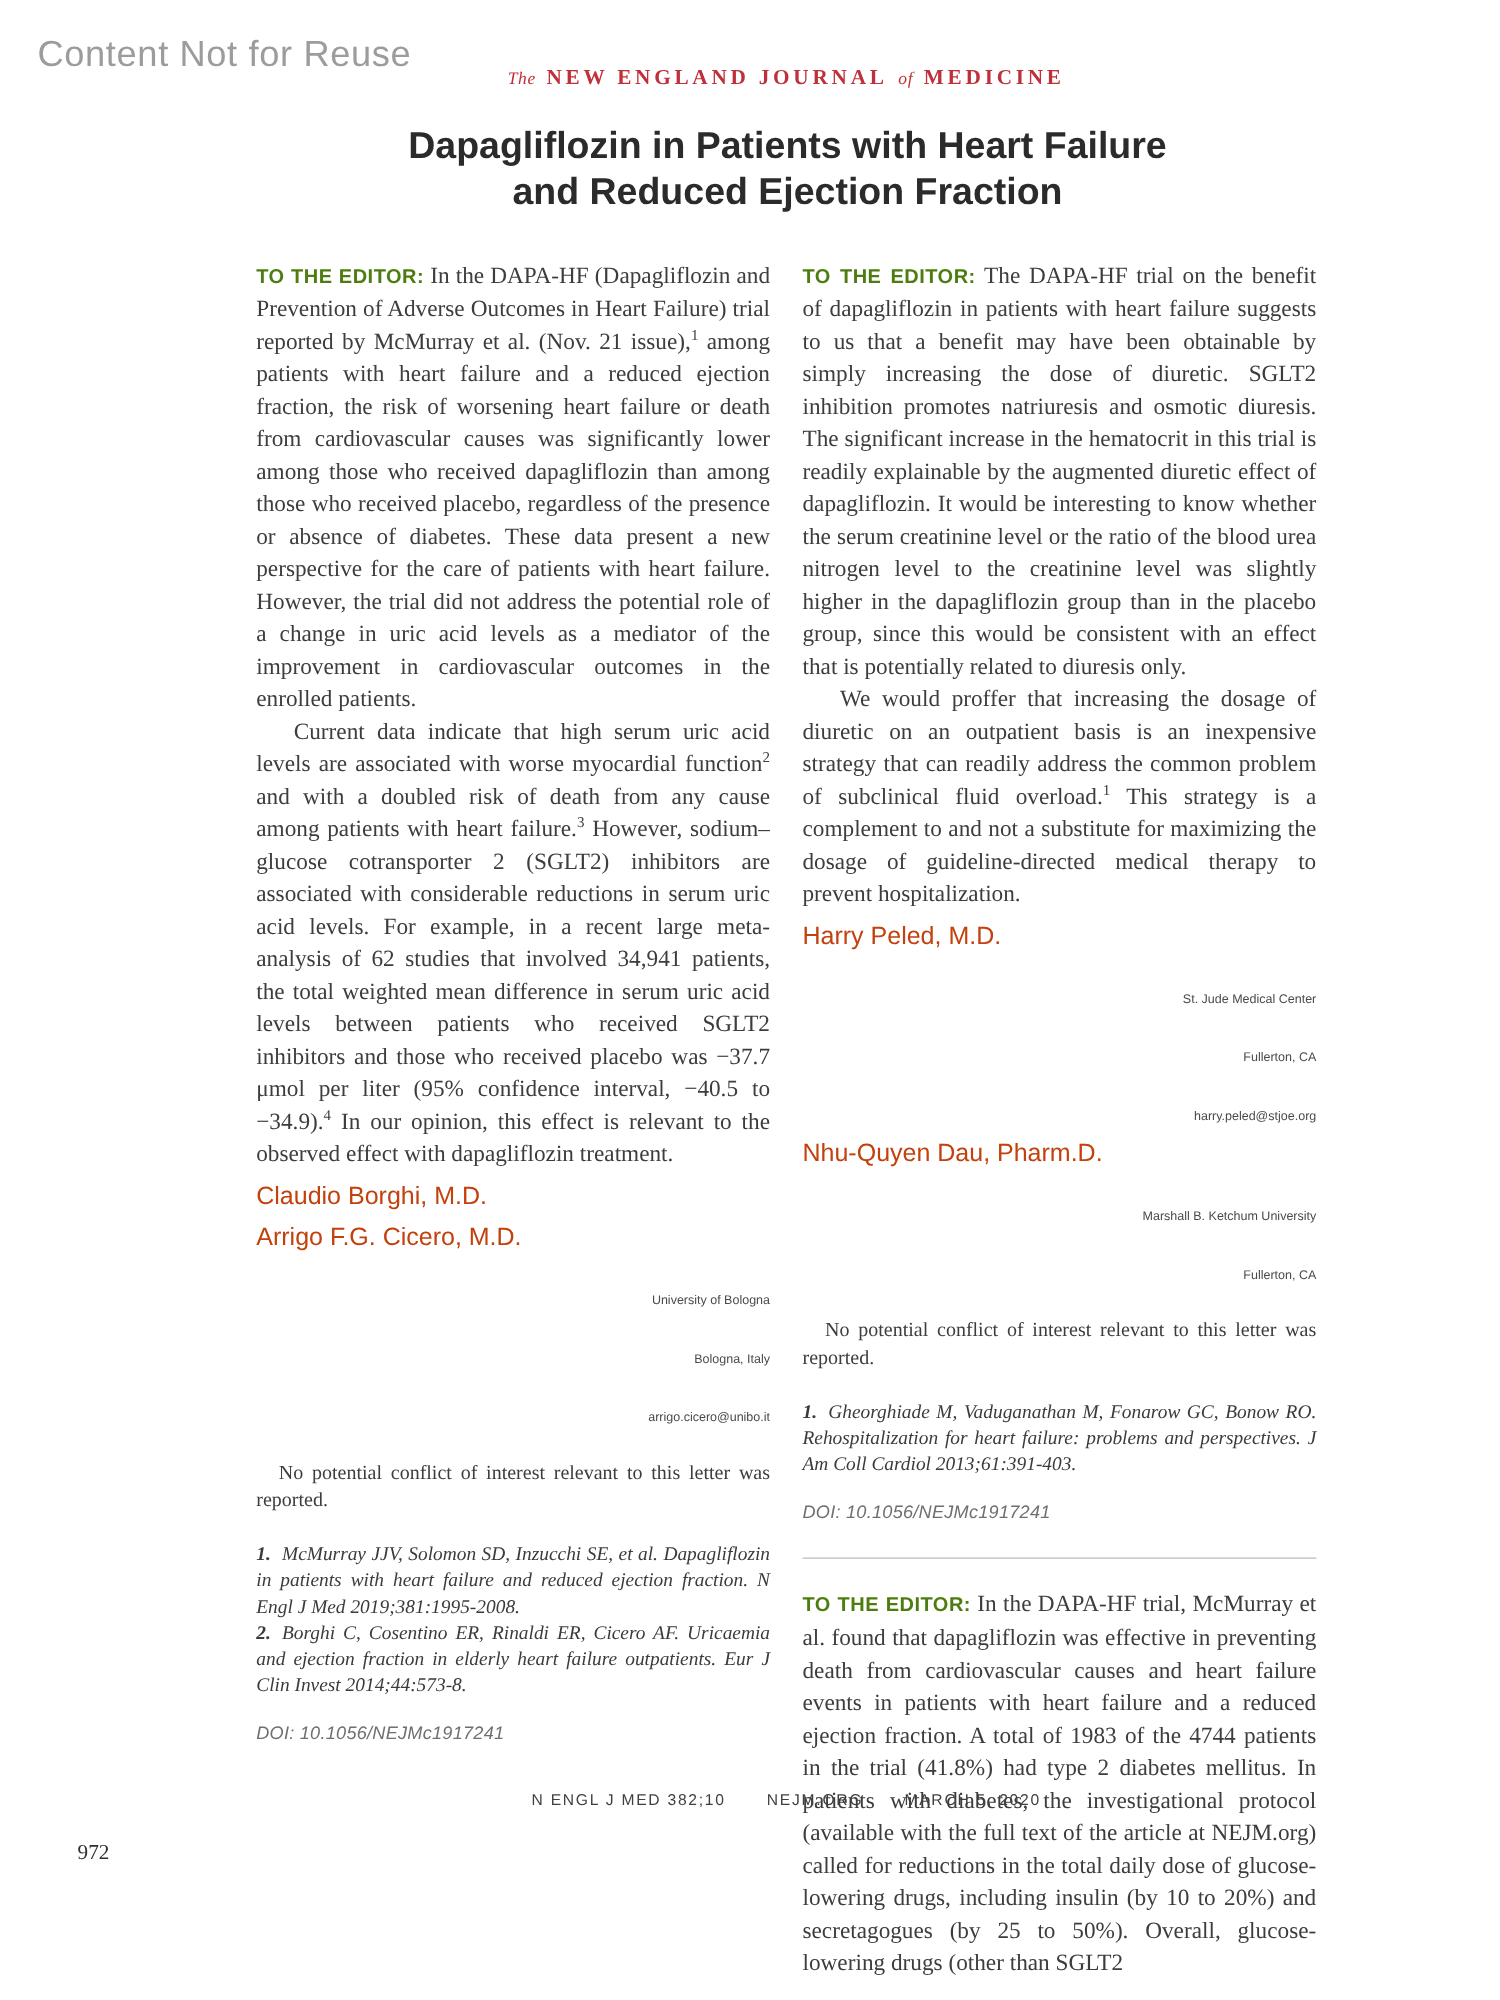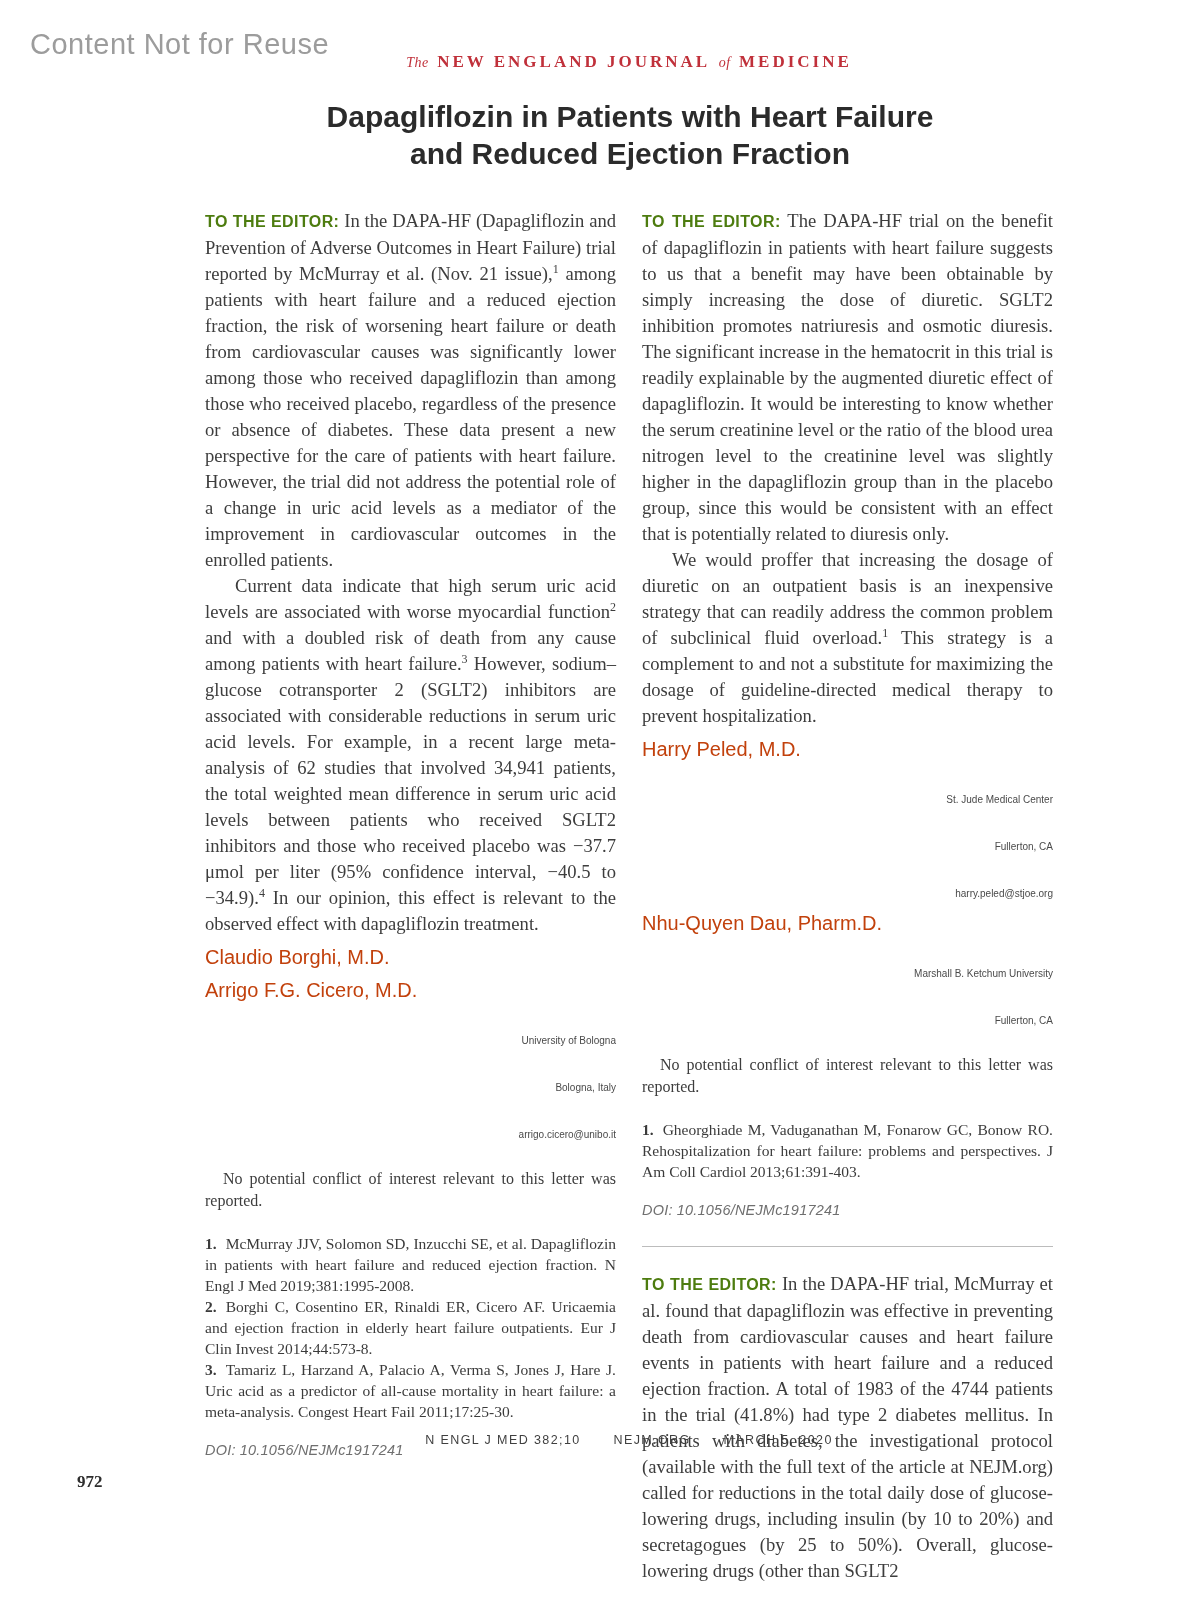--- a/index.html
+++ b/index.html
@@ -47,34 +47,33 @@
     font-family:"Liberation Sans",sans-serif;font-size:10px;color:#4a4a4a;
     line-height:19px;text-align:right;margin-top:28px;
   }
   .affil-block{margin-top:2px;margin-bottom:2px;}
   .disclosure{
     font-size:16px;line-height:21.5px;text-indent:18px;text-align:justify;
     margin-top:24px;color:#3d3d3d;
   }
   .ref-list{margin-top:22px;}
   .ref-item{
-    font-size:15.5px;line-height:21px;text-align:justify;margin:0;color:#3b3b3b;
+    font-size:15.5px;line-height:21px;text-align:justify;margin:0;color:#3b3b3b;font-style:italic;
   }
   .ref-num{font-weight:bold;padding-right:9px;}
   .doi{
     font-family:"Liberation Sans",sans-serif;font-size:14.5px;color:#6f6f6f;
     margin-top:20px;letter-spacing:0.2px;text-align:left;font-style:italic;
   }
   .divider{
     border:none;border-top:1px solid #bcbcbc;margin:28px 0 24px 0;
   }
   .footer-page-number{
-    position:absolute;left:77px;top:1472px;font-size:17px;color:#2e2e2e;
+    position:absolute;left:62px;top:1472px;font-size:17px;color:#2e2e2e;
     font-family:"Liberation Serif",serif;
-    font-weight:bold;
   }
   .footer-center{
     position:absolute;left:205px;top:1433px;width:848px;text-align:center;
     font-family:"Liberation Sans",sans-serif;font-size:12.5px;color:#3f3f3f;
     letter-spacing:1.4px;white-space:nowrap;
   }
   .footer-center span{margin:0 14px;}
 </style>
 </head>
 <body>
@@ -111,23 +110,20 @@
     </div>
 
     <p class="disclosure">No potential conflict of interest relevant to this letter was reported.</p>
 
     <div class="ref-list">
       <p class="ref-item">
         <span class="ref-num">1.</span><span>McMurray JJV, Solomon SD, Inzucchi SE, et al. Dapagliflozin in patients with heart failure and reduced ejection fraction. N Engl J Med 2019;381:1995-2008.</span>
       </p>
       <p class="ref-item">
         <span class="ref-num">2.</span><span>Borghi C, Cosentino ER, Rinaldi ER, Cicero AF. Uricaemia and ejection fraction in elderly heart failure outpatients. Eur J Clin Invest 2014;44:573-8.</span>
-      </p>
-      <p class="ref-item">
-        <span class="ref-num">3.</span><span>Tamariz L, Harzand A, Palacio A, Verma S, Jones J, Hare J. Uric acid as a predictor of all-cause mortality in heart failure: a meta-analysis. Congest Heart Fail 2011;17:25-30.</span>
       </p>
     </div>
 
     <div class="doi">DOI: 10.1056/NEJMc1917241</div>
   </div>
 
   <div class="col">
     <p class="body-par">
       <span class="lead-in">TO THE EDITOR:</span> 
       <span>The DAPA-HF trial on the benefit of dapagliflozin in patients with heart failure suggests to us that a benefit may have been obtainable by simply increasing the dose of diuretic. SGLT2 inhibition promotes natriuresis and osmotic diuresis. The significant increase in the hematocrit in this trial is readily explainable by the augmented diuretic effect of dapagliflozin. It would be interesting to know whether the serum creatinine level or the ratio of the blood urea nitrogen level to the creatinine level was slightly higher in the dapagliflozin group than in the placebo group, since this would be consistent with an effect that is potentially related to diuresis only.</span>

